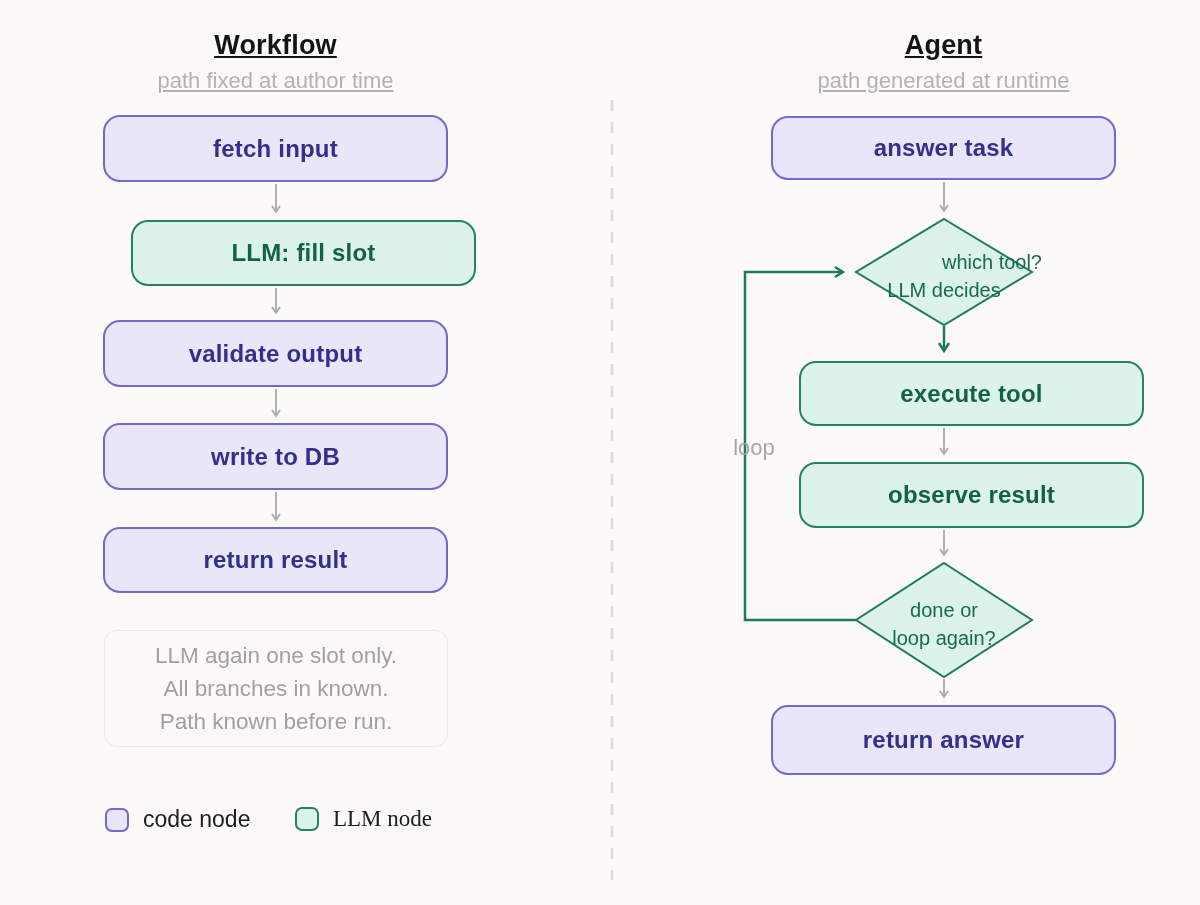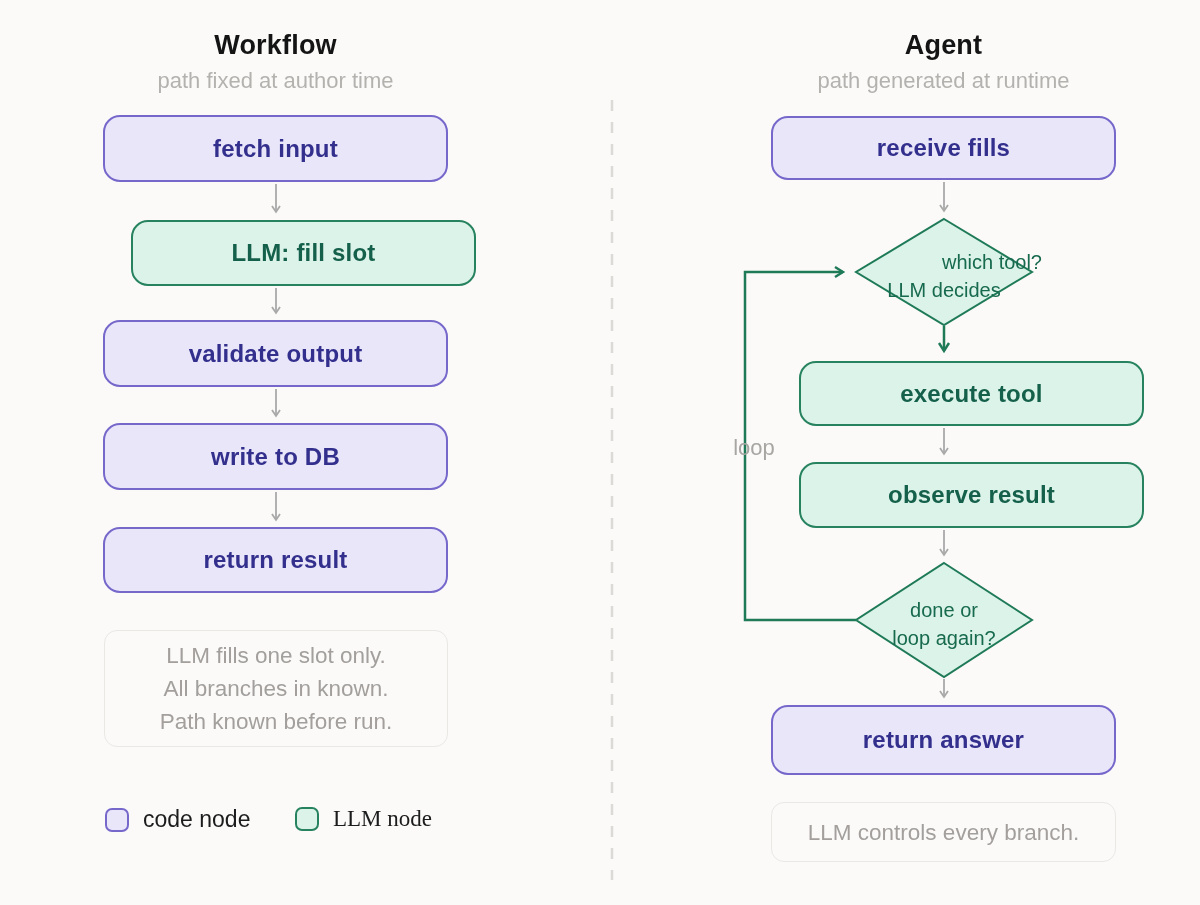--- a/index.html
+++ b/index.html
@@ -18,21 +18,21 @@
     overflow:hidden;
   }
   #canvas{position:relative;width:1200px;height:905px;}
   #connectors{position:absolute;left:0;top:0;width:1200px;height:905px;}
 
   .stroke-gray{stroke:var(--arrow-gray);fill:none;}
   .stroke-green{stroke:var(--arrow-green);fill:none;}
   .diamond{fill:var(--green-fill);stroke:var(--arrow-green);stroke-width:2;}
   .divider-line{stroke:var(--divider);stroke-width:2.5;stroke-dasharray:11 11;fill:none;}
 
-  .abs{position:absolute;}
+  .abs{position:absolute;text-decoration:underline;}
   .col-title{width:345px;text-align:center;font-size:27px;font-weight:700;color:var(--title);letter-spacing:.2px;}
   .col-subtitle{width:345px;text-align:center;font-size:22px;font-weight:400;color:var(--subtitle);}
 
   .node{
     position:absolute;width:345px;display:flex;align-items:center;justify-content:center;
     border-radius:17px;font-size:24px;font-weight:600;letter-spacing:.2px;
   }
   .node.purple{background:var(--purple-fill);border:2px solid var(--purple-border);color:var(--purple-text);}
   .node.green{background:var(--green-fill);border:2px solid var(--green-border);color:var(--green-text);margin-left:28px;}
 
@@ -100,57 +100,54 @@
     <span>validate output</span>
   </div>
   <div class="node purple" style="left:103px;top:423px;height:67px;">
     <span>write to DB</span>
   </div>
   <div class="node purple" style="left:103px;top:527px;height:66px;">
     <span>return result</span>
   </div>
 
   <div class="note" style="left:104px;top:630px;width:344px;height:117px;">
-    <div class="note-line">LLM fills one slot only.</div>
+    <div class="note-line">LLM again one slot only.</div>
     <div class="note-line">All branches in known.</div>
     <div class="note-line">Path known before run.</div>
   </div>
 
   <div class="legend-item" style="left:105px;top:806px;">
     <span class="swatch purple"></span>
     <span class="legend-label">code node</span>
   </div>
   <div class="legend-item" style="left:295px;top:806px;font-family:Liberation Serif, serif;">
     <span class="swatch green"></span>
     <span class="legend-label">LLM node</span>
   </div>
 
   <div class="abs col-title" style="left:771px;top:30px;">Agent</div>
   <div class="abs col-subtitle" style="left:771px;top:68px;">path generated at runtime</div>
 
   <div class="node purple" style="left:771px;top:116px;height:64px;">
-    <span>receive fills</span>
+    <span>answer task</span>
   </div>
 
   <div class="diamond-text" style="left:846px;top:251px;text-align:right;">which tool?</div>
   <div class="diamond-text" style="left:846px;top:279px;">LLM decides</div>
 
   <div class="node green" style="left:771px;top:361px;height:65px;">
     <span>execute tool</span>
   </div>
   <div class="node green" style="left:771px;top:462px;height:66px;">
     <span>observe result</span>
   </div>
 
   <div class="diamond-text" style="left:846px;top:599px;">done or</div>
   <div class="diamond-text" style="left:846px;top:627px;">loop again?</div>
 
   <div class="node purple" style="left:771px;top:705px;height:70px;">
     <span>return answer</span>
   </div>
 
-  <div class="note" style="left:771px;top:802px;width:345px;height:60px;">
-    <div class="note-line">LLM controls every branch.</div>
-  </div>
 
   <div class="loop-label" style="left:679px;top:435px;">loop</div>
 
 </div>
 
 </body></html>

